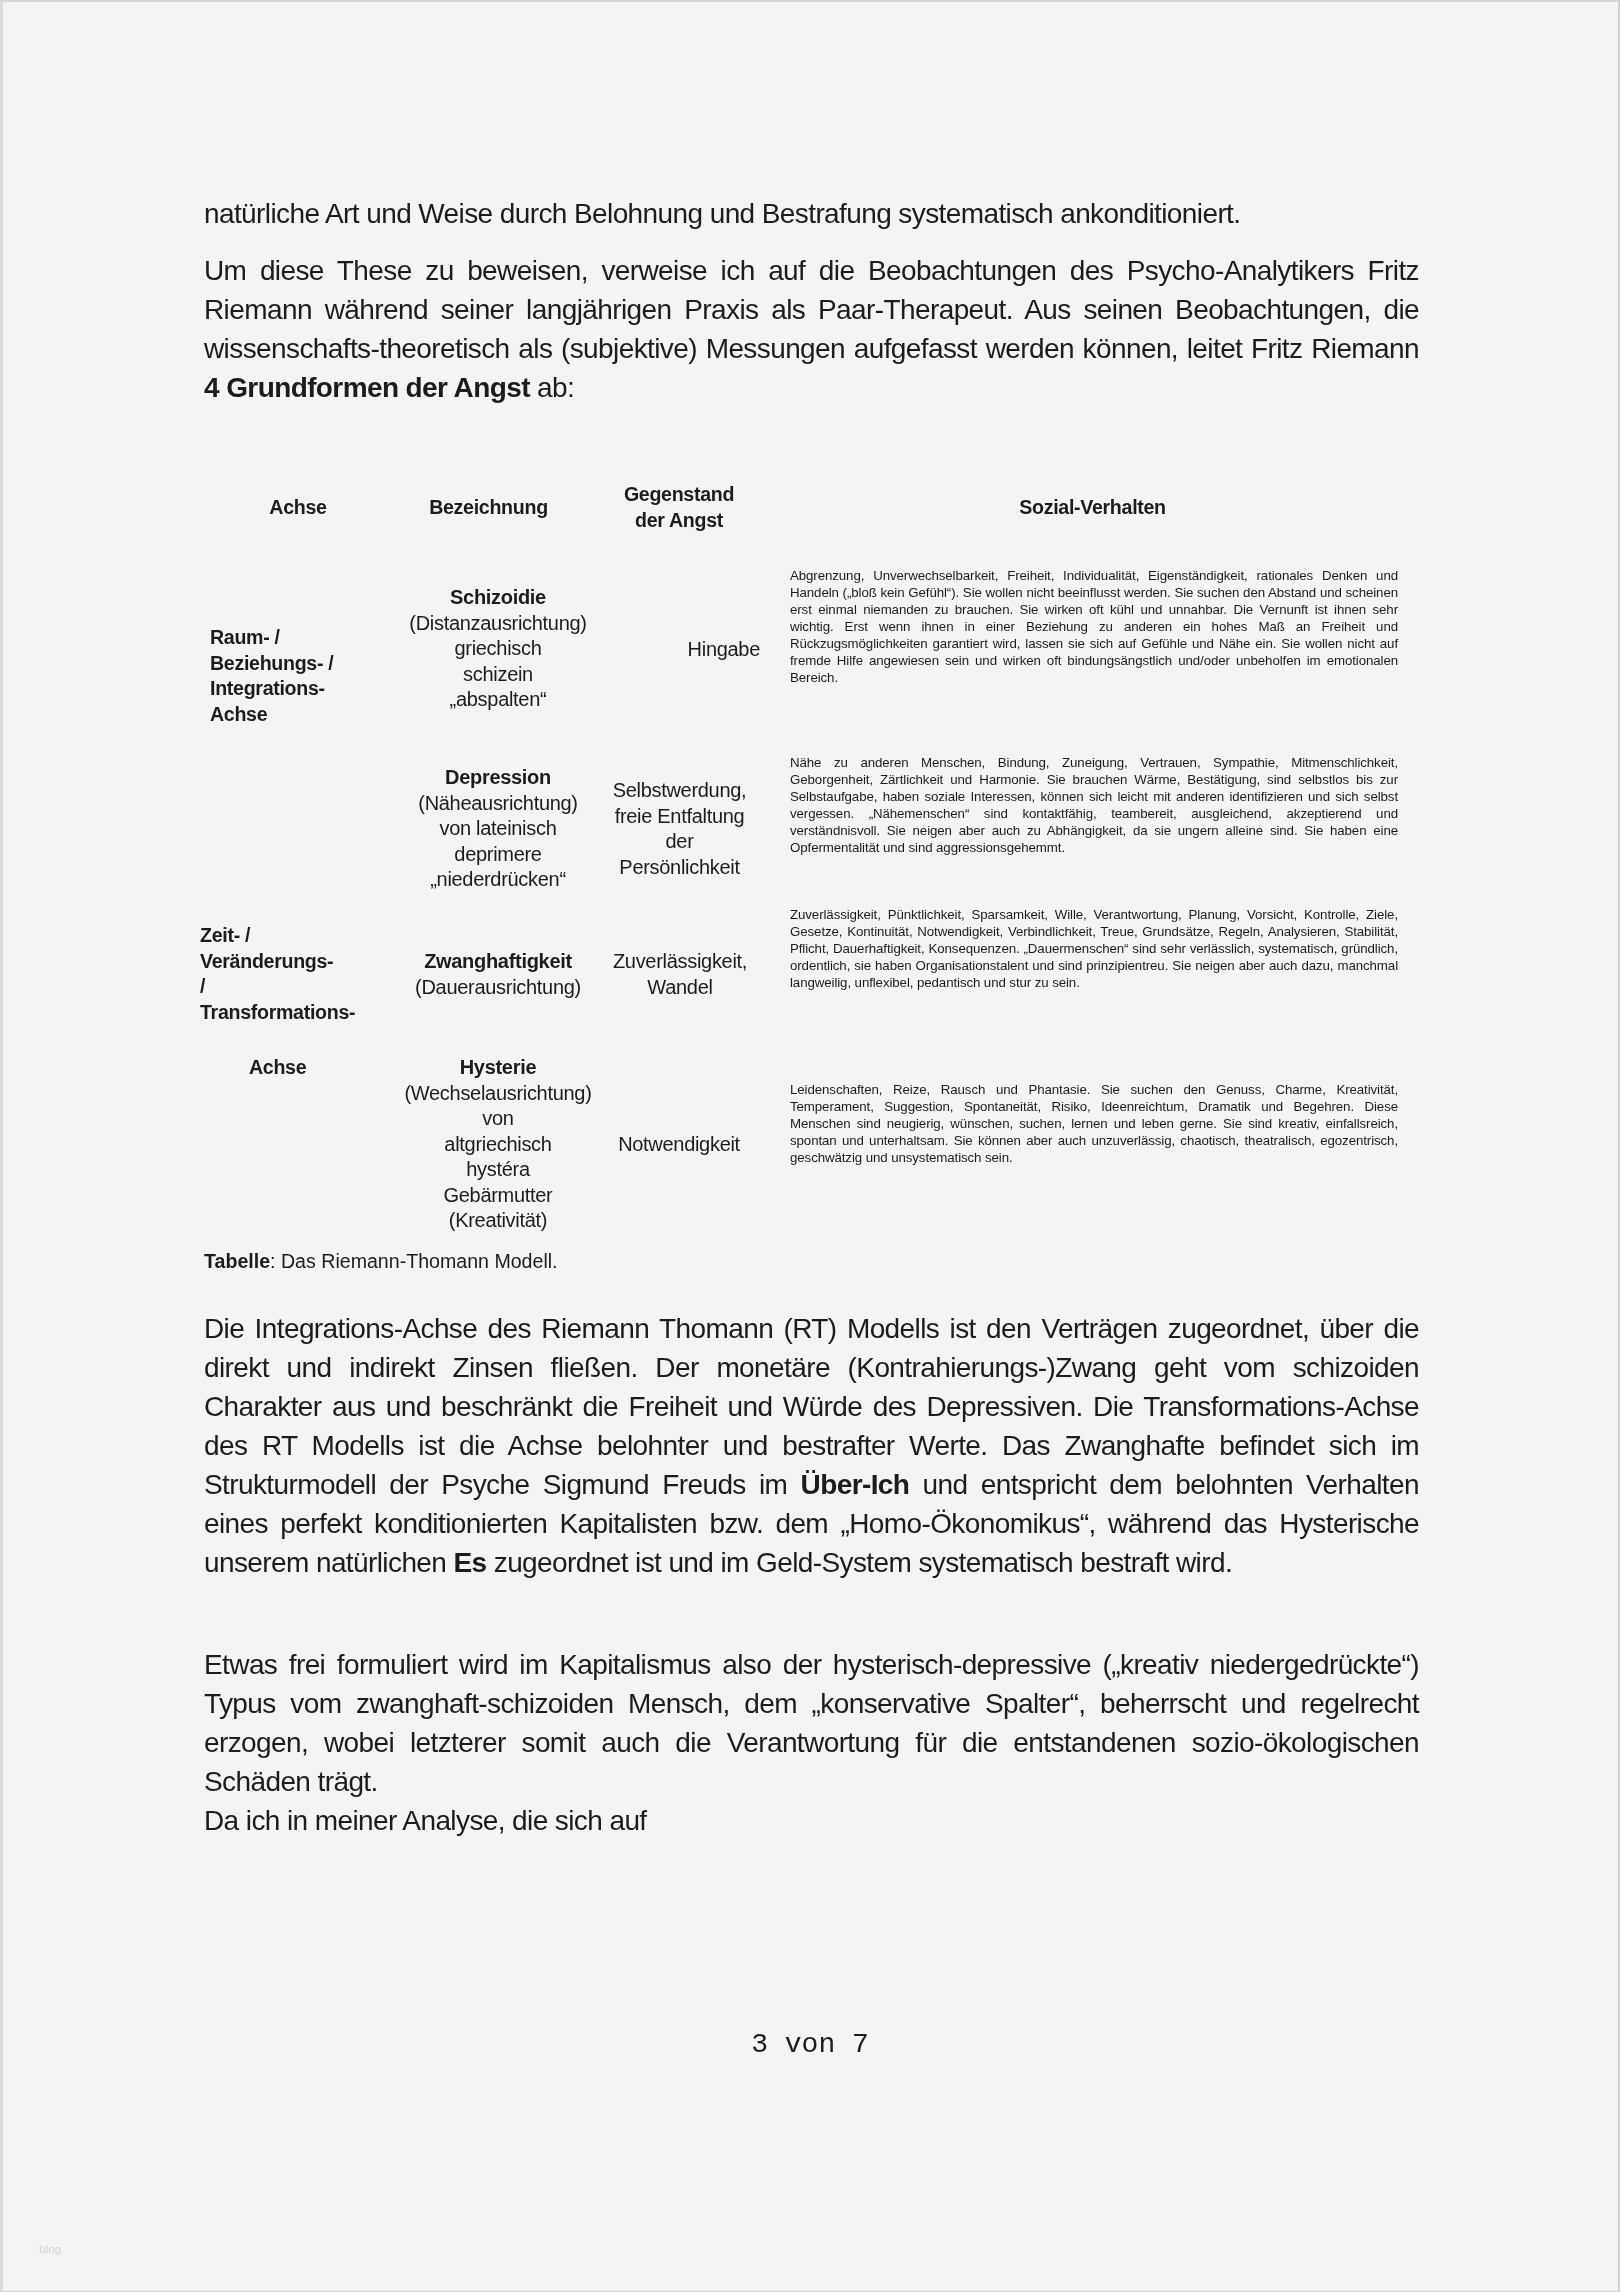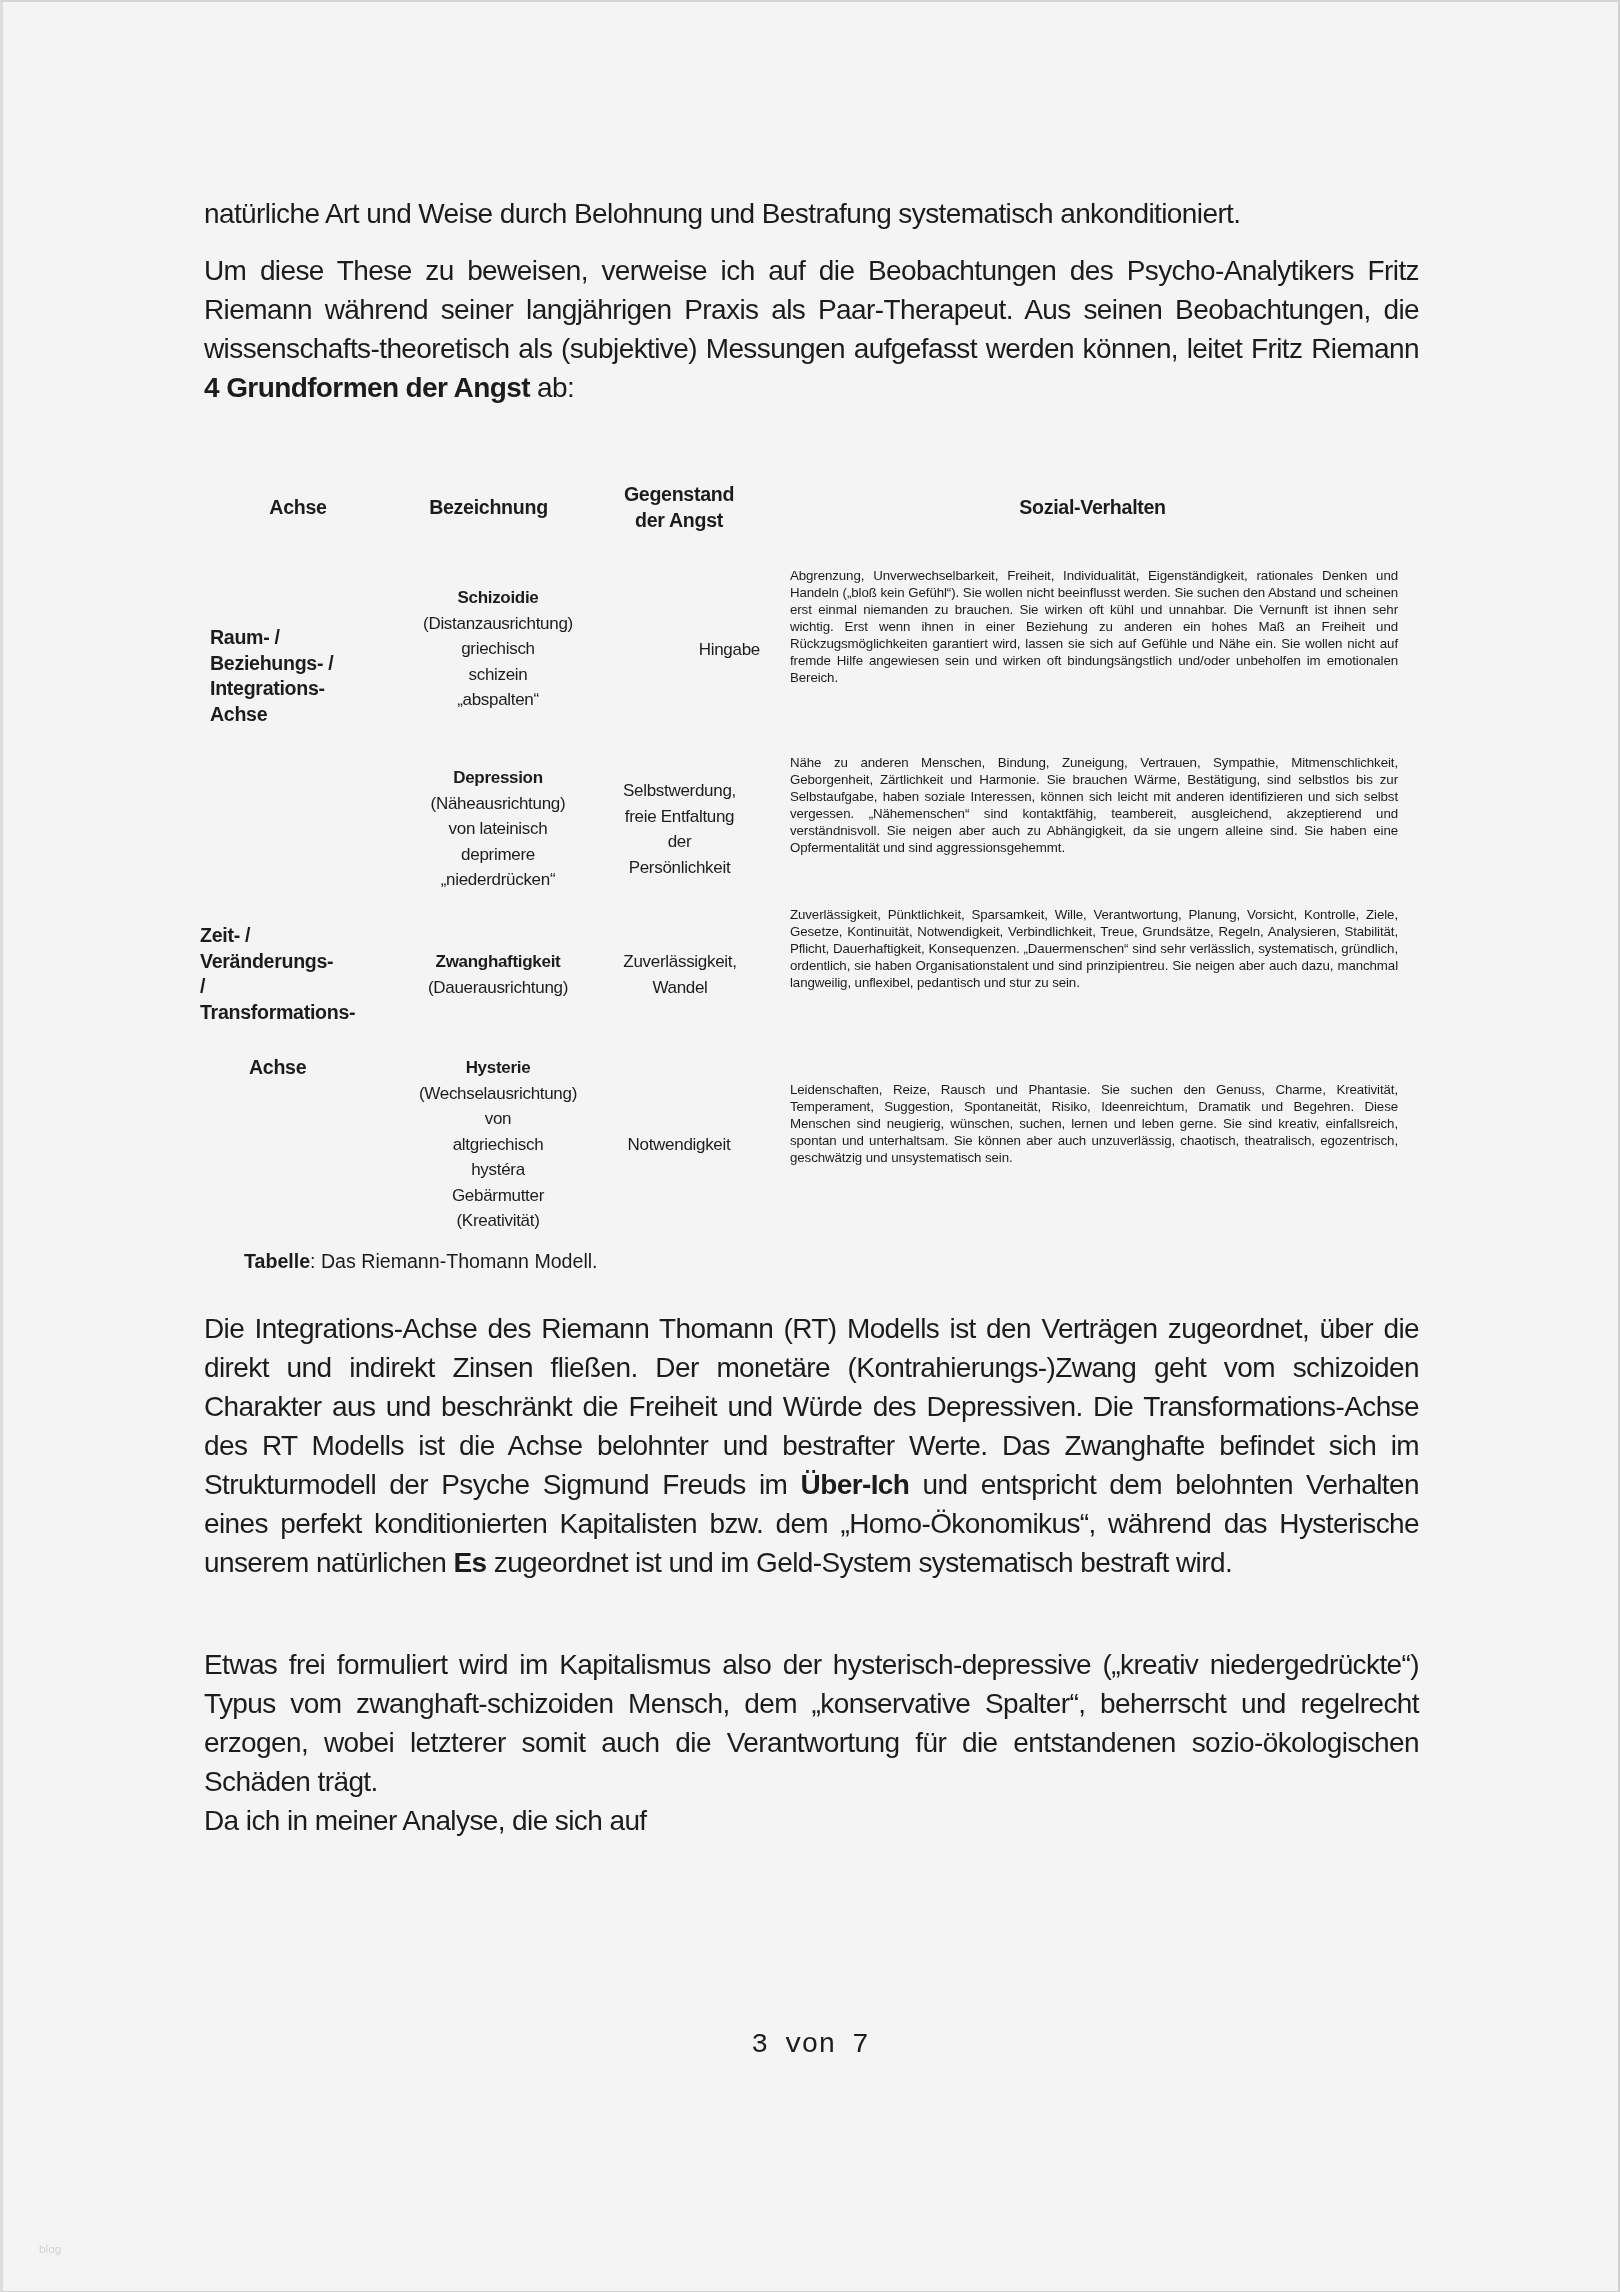--- a/index.html
+++ b/index.html
@@ -51,21 +51,21 @@
     font-family: "Liberation Sans", sans-serif;
     font-weight: bold;
     font-size: 19.6px;
     line-height: 25.5px;
     text-align: center;
     letter-spacing: -0.3px;
   }
   .cell {
     position: absolute;
     font-family: "Liberation Sans", sans-serif;
-    font-size: 17px;
+    font-size: 20px;
     line-height: 25.5px;
     text-align: center;
     letter-spacing: -0.3px;
   }
   .cell .nm { font-weight: bold; display: block; }
   .axis {
     position: absolute;
     font-family: "Liberation Sans", sans-serif;
     font-weight: bold;
     font-size: 19.6px;
@@ -84,21 +84,21 @@
     letter-spacing: -0.1px;
   }
   .caption {
     position: absolute;
     left: 204px;
     top: 1249px;
     font-family: "Liberation Sans", sans-serif;
     font-size: 19.6px;
     line-height: 25.5px;
   }
-  .caption b { font-weight: bold; margin-left: 40px; }
+  .caption b { font-weight: bold; }
   .page-num {
     position: absolute;
     left: 0;
     width: 1620px;
     top: 2027px;
     text-align: center;
     font-family: Liberation Mono, monospace;
     font-size: 28px;
     line-height: 35px;
   }

